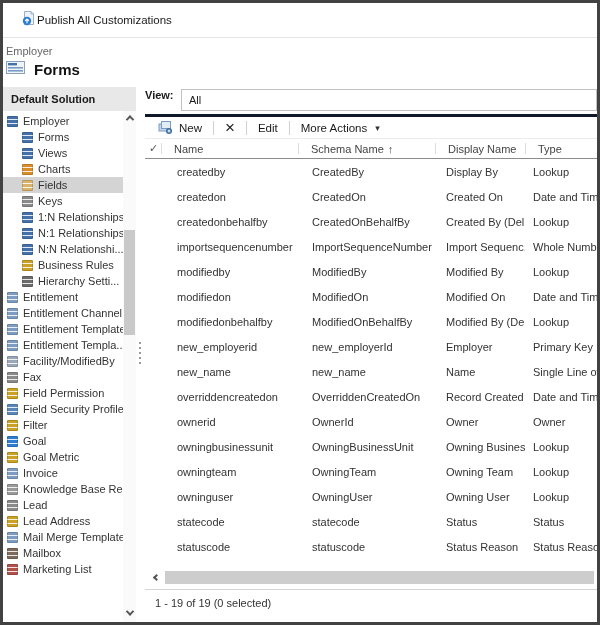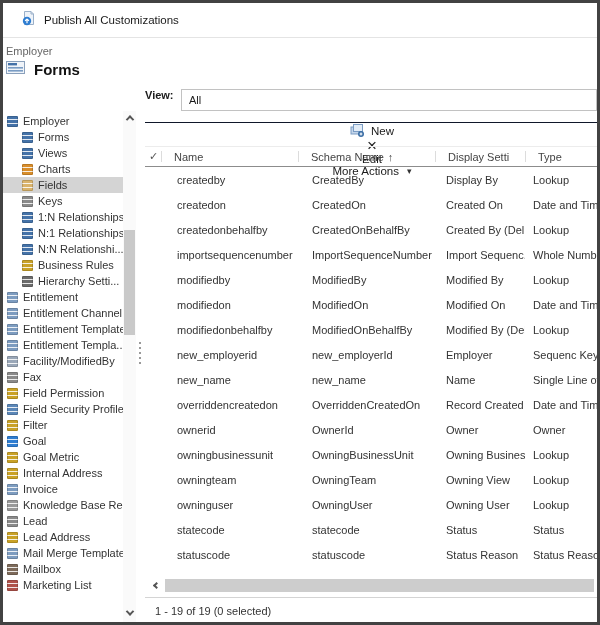--- a/index.html
+++ b/index.html
@@ -9,21 +9,21 @@
   #window {
     position:relative; width:600px; height:625px;
     border:3px solid #424242; background:#fff; overflow:hidden;
   }
 
   
   .top-toolbar {
     height:35px; border-bottom:1px solid #e4e4e4;
     display:flex; align-items:center; padding-left:10px;
   }
-  .publish-btn { display:flex; align-items:center; gap:7px; padding:4px 8px; cursor:default; }
+  .publish-btn { display:flex; align-items:center; padding:4px 8px; cursor:default; }
   .publish-btn span.lbl { font-size:11.5px; color:#1a1a1a; }
 
   
   .page-header { height:49px; padding:7px 0 0 3px; }
   .entity-name { font-size:11px; color:#666; }
   .page-title-row { display:flex; align-items:center; gap:9px; margin-top:3px; }
   .page-title { font-size:15px; font-weight:bold; color:#141414; }
 
   
   .body-row { display:flex; height:535px; }
@@ -70,22 +70,22 @@
   .main { flex:1; min-width:0; display:flex; flex-direction:column; }
 
   .view-bar { display:flex; align-items:flex-start; height:24px; margin-top:2px; font-size:11px; }
   .view-label { font-weight:bold; color:#1a1a1a; width:36px; flex:none; }
   .view-input {
     flex:1; height:22px; border:1px solid #c2c2c2; background:#fff;
     display:flex; align-items:center; padding-left:7px; font-size:11px; color:#1a1a1a;
   }
 
   .grid-toolbar {
-    margin-top:9px; height:24px; border-top:1px solid #0f172a;
-    display:flex; align-items:center; font-size:11.5px; color:#1a1a1a; padding-left:2px;flex-direction:column;
+    margin-top:1px; height:24px; border-top:3px solid #0f172a;
+    display:flex; align-items:center; font-size:11.5px; color:#1a1a1a; padding-left:2px;
   }
   .tb-btn { display:flex; align-items:center; gap:6px; padding:0 11px; height:100%; cursor:default; }
   .tb-sep { width:1px; height:14px; background:#d0d0d0; }
   .x-glyph { font-size:17px; line-height:14px; color:#222; font-weight:normal; }
   .caret { font-size:9px; color:#333; margin-left:2px; }
 
   .cols { display:grid; grid-template-columns:16px 137px 137px 90px 1fr; }
   .grid-header {
     height:21px; border-top:1px solid #ececec; border-bottom:1px solid #8c8c8c;
     align-items:center; font-size:11px; color:#444;
@@ -141,20 +141,21 @@
           <rect x="2" y="9" width="15" height="1.6" fill="#7a9cc4"></rect>
         </svg>
       </span>
       <span class="page-title">Forms</span>
     </div>
   </div>
 
   <div class="body-row">
 
     <div class="sidebar">
+      <div class="sidebar-header">Default Solution</div>
       <div class="tree">
           <div class="tree-item level0">
             <span class="tree-icon" style="background-color: rgb(68, 114, 168);"></span>
             <span class="tree-label">Employer</span>
           </div>
           <div class="tree-item level1">
             <span class="tree-icon" style="background-color: rgb(68, 114, 168);"></span>
             <span class="tree-label">Forms</span>
           </div>
           <div class="tree-item level1">
@@ -229,24 +230,20 @@
             <span class="tree-icon" style="background-color: rgb(201, 162, 39);"></span>
             <span class="tree-label">Filter</span>
           </div>
           <div class="tree-item level0">
             <span class="tree-icon" style="background-color: rgb(46, 125, 209);"></span>
             <span class="tree-label">Goal</span>
           </div>
           <div class="tree-item level0">
             <span class="tree-icon" style="background-color: rgb(201, 162, 39);"></span>
             <span class="tree-label">Goal Metric</span>
-          </div>
-          <div class="tree-item level0">
-            <span class="tree-icon" style="background-color: rgb(201, 162, 39);"></span>
-            <span class="tree-label">Internal Address</span>
           </div>
           <div class="tree-item level0">
             <span class="tree-icon" style="background-color: rgb(125, 156, 192);"></span>
             <span class="tree-label">Invoice</span>
           </div>
           <div class="tree-item level0">
             <span class="tree-icon" style="background-color: rgb(154, 154, 154);"></span>
             <span class="tree-label">Knowledge Base Re...</span>
           </div>
           <div class="tree-item level0">
@@ -330,21 +327,21 @@
       <div class="cols grid-header">
         <div class="gh-cell first">✓</div>
         <div class="gh-cell">
           <span>Name</span>
         </div>
         <div class="gh-cell">
           <span>Schema Name</span>
           <span class="sort-arrow">↑</span>
         </div>
         <div class="gh-cell">
-          <span>Display Setti</span>
+          <span>Display Name</span>
         </div>
         <div class="gh-cell">
           <span>Type</span>
         </div>
       </div>
 
       <div class="rows">
           <div class="cols row">
             <div class="cell"></div>
             <div class="cell">createdby</div>
@@ -392,21 +389,21 @@
             <div class="cell">modifiedonbehalfby</div>
             <div class="cell">ModifiedOnBehalfBy</div>
             <div class="cell">Modified By (Del...</div>
             <div class="cell">Lookup</div>
           </div>
           <div class="cols row">
             <div class="cell"></div>
             <div class="cell">new_employerid</div>
             <div class="cell">new_employerId</div>
             <div class="cell">Employer</div>
-            <div class="cell">Sequenc Key</div>
+            <div class="cell">Primary Key</div>
           </div>
           <div class="cols row">
             <div class="cell"></div>
             <div class="cell">new_name</div>
             <div class="cell">new_name</div>
             <div class="cell">Name</div>
             <div class="cell">Single Line of Text</div>
           </div>
           <div class="cols row">
             <div class="cell"></div>
@@ -426,21 +423,21 @@
             <div class="cell"></div>
             <div class="cell">owningbusinessunit</div>
             <div class="cell">OwningBusinessUnit</div>
             <div class="cell">Owning Busines...</div>
             <div class="cell">Lookup</div>
           </div>
           <div class="cols row">
             <div class="cell"></div>
             <div class="cell">owningteam</div>
             <div class="cell">OwningTeam</div>
-            <div class="cell">Owning View</div>
+            <div class="cell">Owning Team</div>
             <div class="cell">Lookup</div>
           </div>
           <div class="cols row">
             <div class="cell"></div>
             <div class="cell">owninguser</div>
             <div class="cell">OwningUser</div>
             <div class="cell">Owning User</div>
             <div class="cell">Lookup</div>
           </div>
           <div class="cols row">

